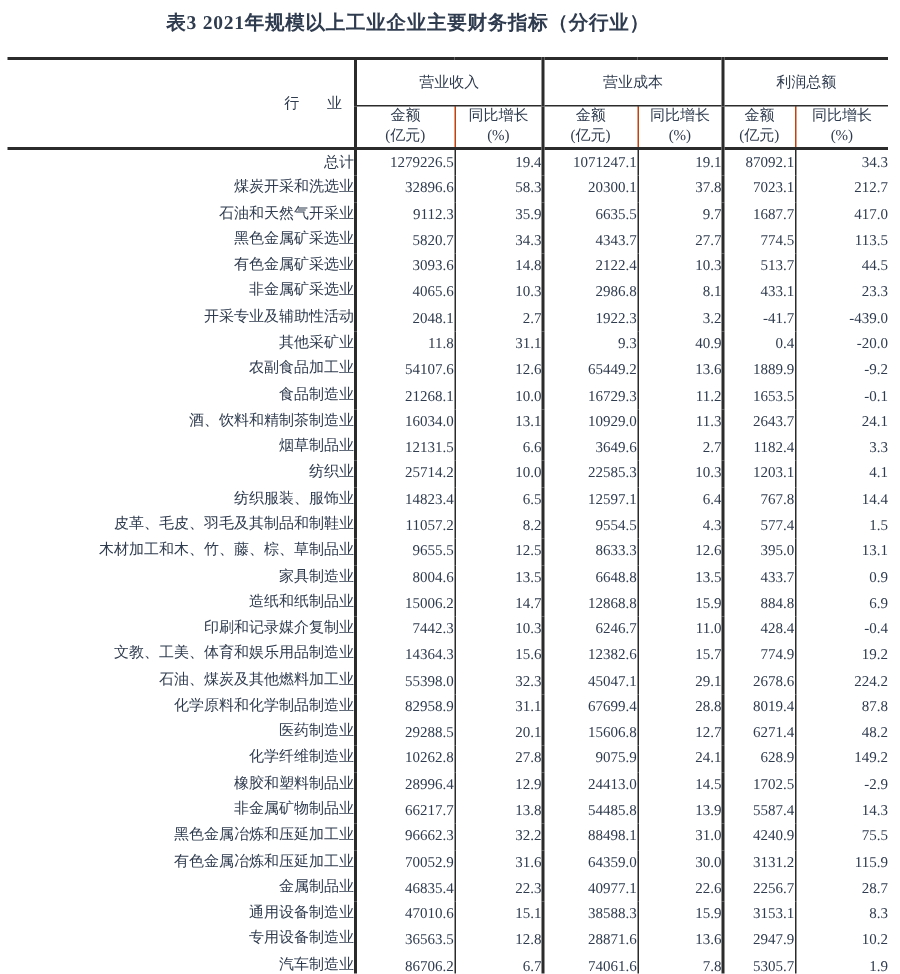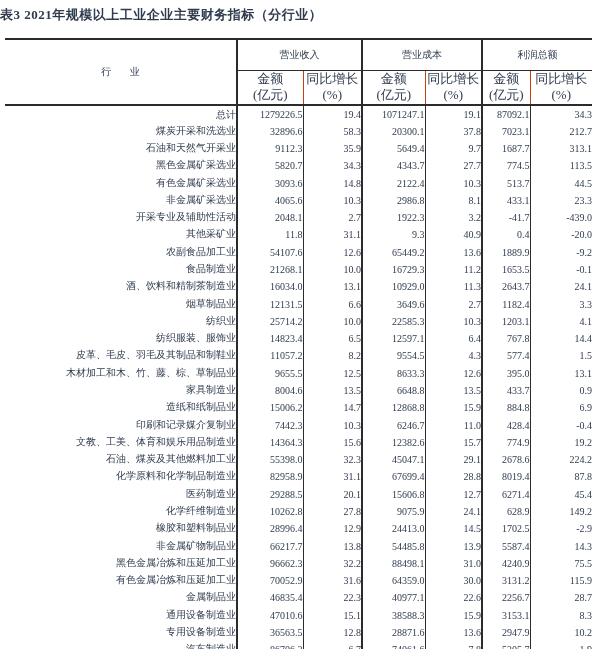--- a/index.html
+++ b/index.html
@@ -13,20 +13,21 @@
     overflow: hidden;
     position: relative;
     font-family: "Liberation Serif", "DejaVu Serif", serif;
     color: #2f3b4e;
   }
   .page-title {
     position: absolute;
     top: 6px;
     left: 0;
     width: 544px;
+    text-align: center;
     font-size: 13px;
     font-weight: bold;
     color: #2f3b4e;
     letter-spacing: 0.5px;
   }
   .table-wrap {
     position: absolute;
     left: 5px;
     top: 38px;
     width: 587px;
@@ -50,28 +51,29 @@
     text-align: center;
     vertical-align: middle;
     color: #2f3b4e;
   }
   thead tr.group-row th { height: 30px; }
   thead tr.sub-row th { height: 27px; }
   thead { border-bottom: 2px solid #2b2b2b; }
   th.industry-head {
     letter-spacing: 8px;
     text-indent: 8px;
+    text-align: right;
   }
   th.group-head {
     border-left: 2px solid #2b2b2b;
     border-bottom: 1px solid #2b2b2b;
   }
   th.sub-amount { border-left: 2px solid #2b2b2b; }
   th.sub-growth { border-left: 1px solid #c2410c; }
-  .two-line { line-height: 1.25; font-size: 13px; }
+  .two-line { line-height: 1.25; font-size: 10px; }
   tbody td {
     height: 17.28px;
     font-size: 10px;
     line-height: 17.28px;
     vertical-align: middle;
     color: #2f3b4e;
   }
   td.industry-cell { text-align: right; padding-left: 3px; }
   td.industry-cell.indent { padding-left: 10px; font-family: Liberation Mono, monospace; }
   td.num {
@@ -142,24 +144,24 @@
           <td class="num sb">58.3</td>
           <td class="num gb">20300.1</td>
           <td class="num sb">37.8</td>
           <td class="num gb">7023.1</td>
           <td class="num sb">212.7</td>
         </tr>
         <tr>
           <td class="industry-cell indent">石油和天然气开采业</td>
           <td class="num gb">9112.3</td>
           <td class="num sb">35.9</td>
-          <td class="num gb">5649.4</td>
+          <td class="num gb">6635.5</td>
           <td class="num sb">9.7</td>
           <td class="num gb">1687.7</td>
-          <td class="num sb">313.1</td>
+          <td class="num sb">417.0</td>
         </tr>
         <tr>
           <td class="industry-cell indent">黑色金属矿采选业</td>
           <td class="num gb">5820.7</td>
           <td class="num sb">34.3</td>
           <td class="num gb">4343.7</td>
           <td class="num sb">27.7</td>
           <td class="num gb">774.5</td>
           <td class="num sb">113.5</td>
         </tr>
@@ -325,21 +327,21 @@
           <td class="num gb">8019.4</td>
           <td class="num sb">87.8</td>
         </tr>
         <tr>
           <td class="industry-cell indent">医药制造业</td>
           <td class="num gb">29288.5</td>
           <td class="num sb">20.1</td>
           <td class="num gb">15606.8</td>
           <td class="num sb">12.7</td>
           <td class="num gb">6271.4</td>
-          <td class="num sb">45.4</td>
+          <td class="num sb">48.2</td>
         </tr>
         <tr>
           <td class="industry-cell indent">化学纤维制造业</td>
           <td class="num gb">10262.8</td>
           <td class="num sb">27.8</td>
           <td class="num gb">9075.9</td>
           <td class="num sb">24.1</td>
           <td class="num gb">628.9</td>
           <td class="num sb">149.2</td>
         </tr>

